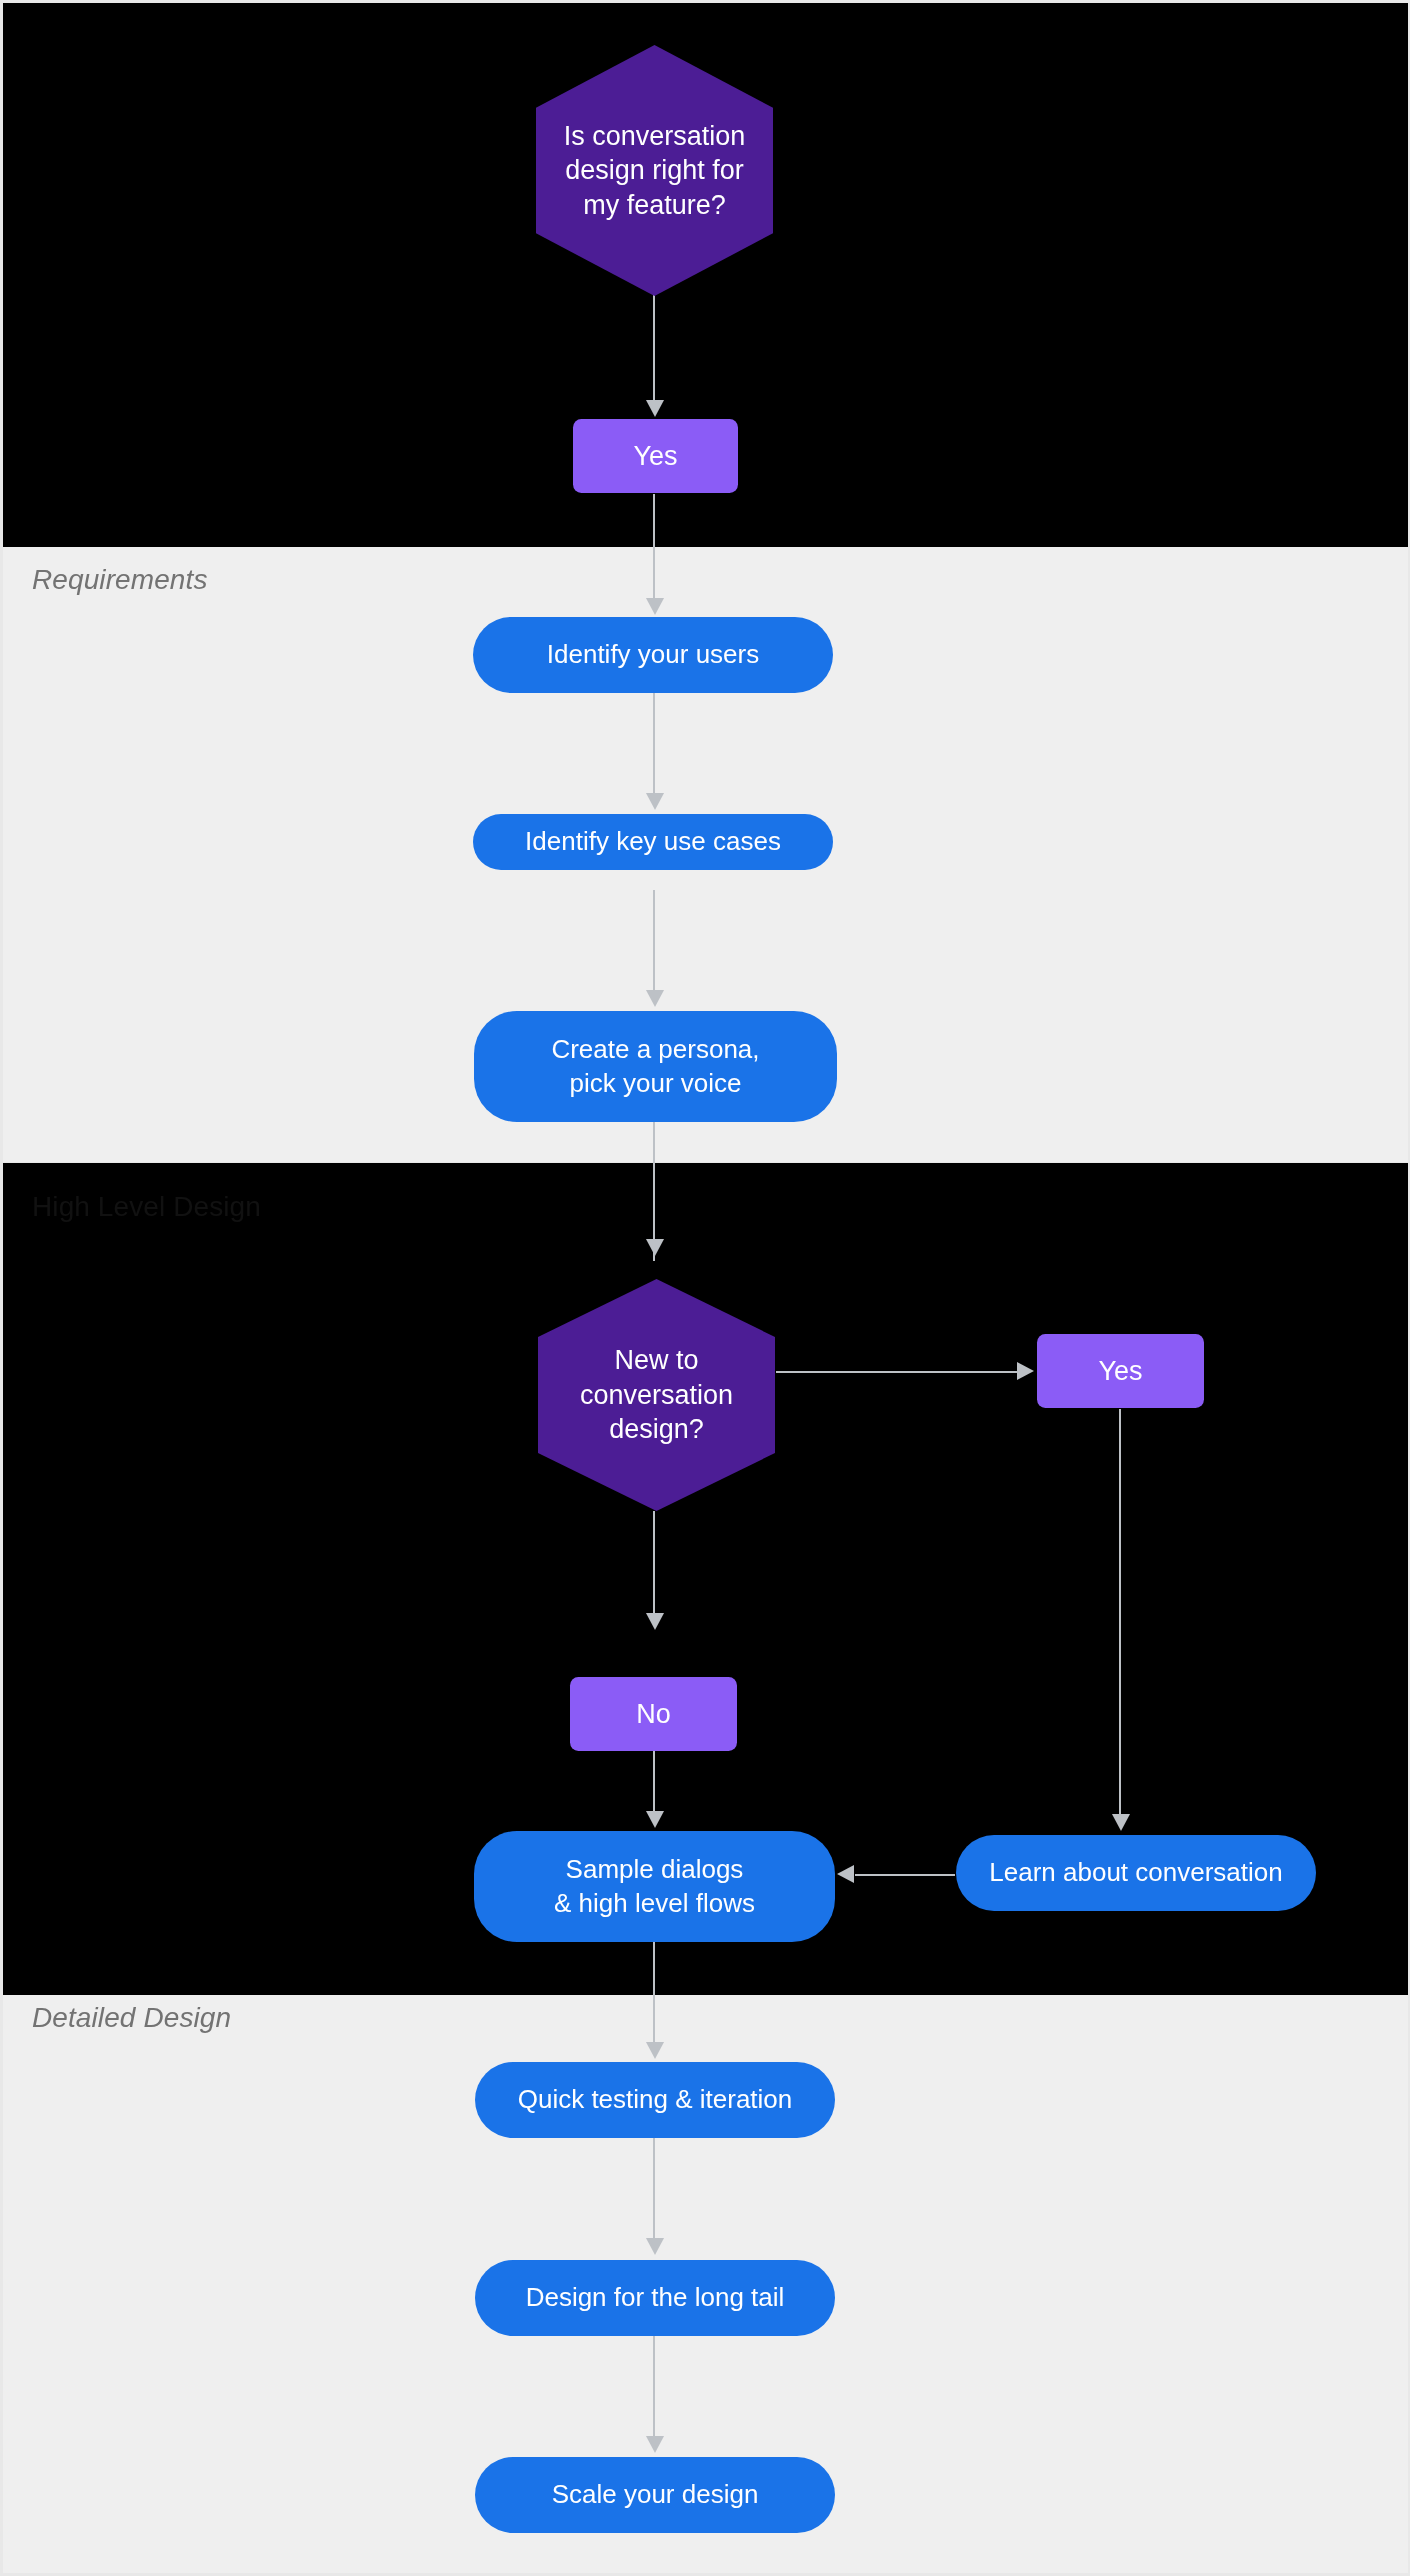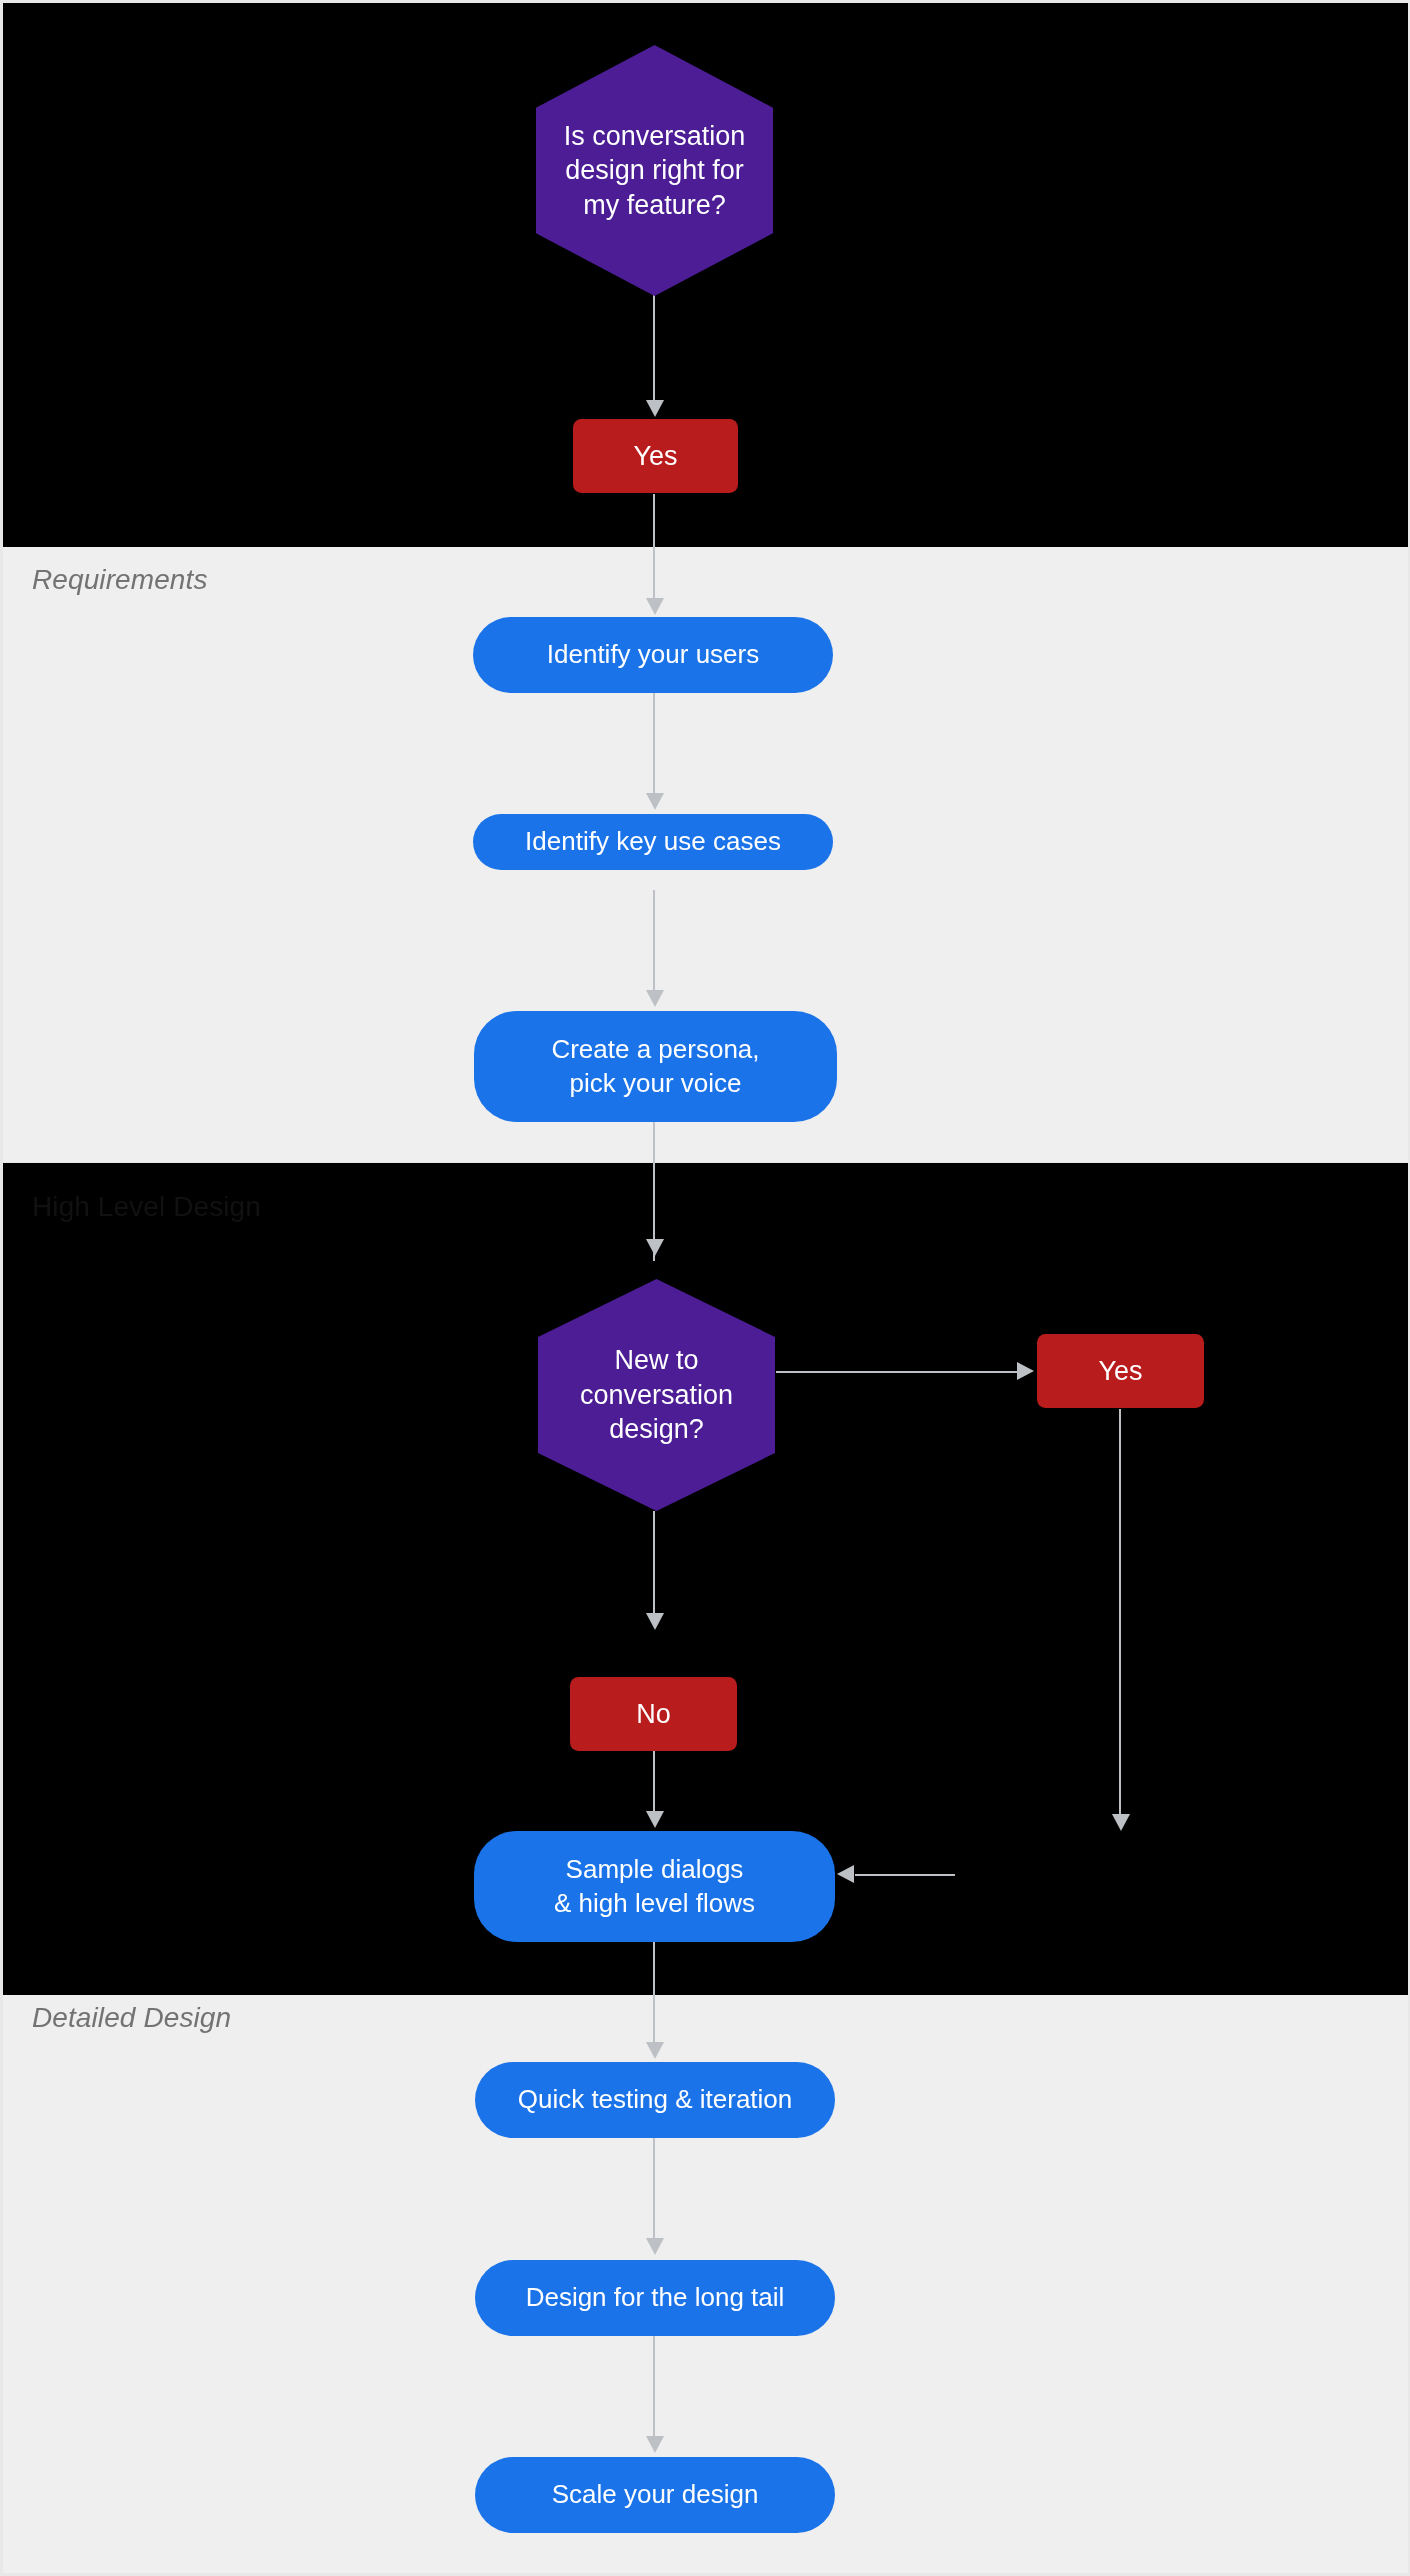--- a/index.html
+++ b/index.html
@@ -54,21 +54,21 @@
   .hexagon {
     font-size: 27px;
     font-weight: 400;
     background: #4c1d95;
     clip-path: polygon(50% 0%, 100% 25%, 100% 75%, 50% 100%, 0% 75%, 0% 25%);
     padding: 0 13px;
   }
   .green-box {
     font-size: 27px;
     font-weight: 500;
-    background: #b91c1c;
+    background: #8b5cf6;
     border-radius: 8.4px;
   }
   .pill {
     font-size: 26px;
     font-weight: 500;
     background: #1a73e8;
     border-radius: 43px;
     padding: 0 22px;
   }
 
@@ -194,20 +194,21 @@
 
   <div class="node green-box" style="left:570px; top:1633px; width:167px; height:74px;margin-top:44px;">No</div>
 
   <div class="node pill" style="left:474px; top:1831px; width:361px; height:111px;">
     <span class="node-text">
       <span>Sample dialogs</span><br>
       <span>&amp; high level flows</span>
     </span>
   </div>
 
+  <div class="node pill" style="left:956px; top:1835px; width:360px; height:76px;">Learn about conversation</div>
 
   <div class="node pill" style="left:475px; top:2062px; width:360px; height:76px;">Quick testing &amp; iteration</div>
 
   <div class="node pill" style="left:475px; top:2260px; width:360px; height:76px;">Design for the long tail</div>
 
   <div class="node pill" style="left:475px; top:2457px; width:360px; height:76px;">Scale your design</div>
 
 </div>
 
 

